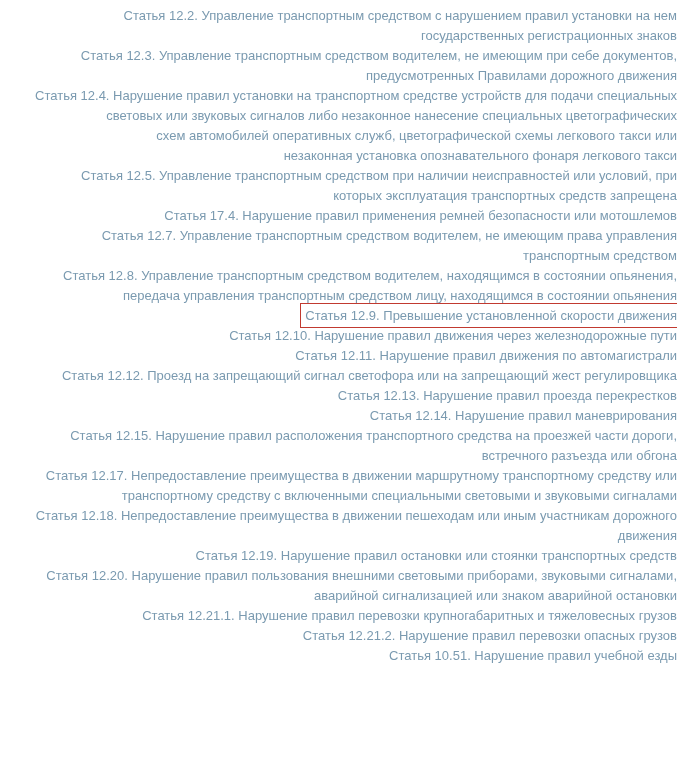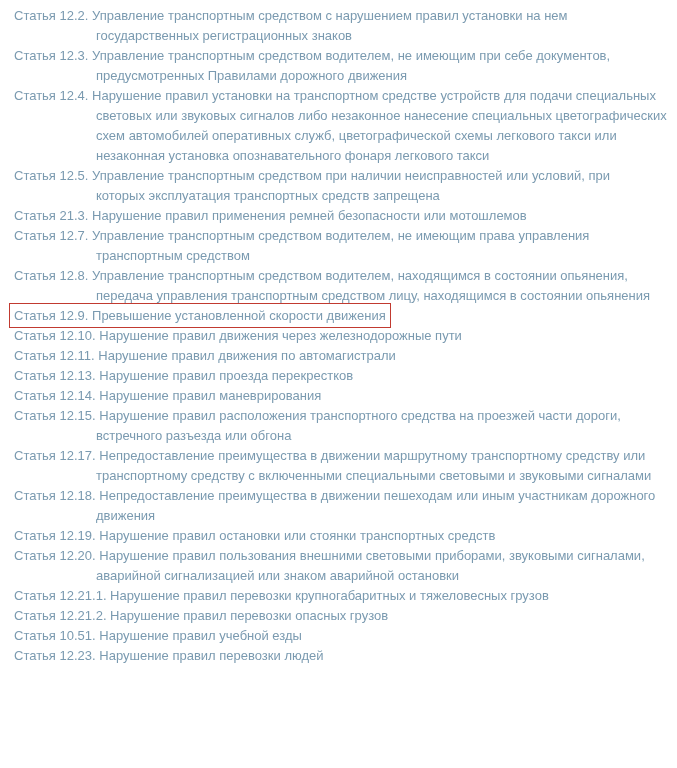--- a/index.html
+++ b/index.html
@@ -9,21 +9,21 @@
     height: 768px;
     overflow: hidden;
     box-sizing: border-box;
     padding-top: 6px;
     background: #ffffff;
     font-family: "Liberation Sans", sans-serif;
     font-size: 13px;
     line-height: 20px;
   }
   .article { margin: 0; }
-  .article.link { color: var(--link-color, #7a9ab0); cursor: pointer; }
+  .article.link { color: var(--link-color, #7a9ab0); cursor: pointer; text-align: right; }
   .article.plain { color: var(--text-color, #474747); }
   .line { white-space: nowrap; padding-left: 96px; }
   .line.first { padding-left: 14px; }
   .redbox {
     outline: 1.5px solid var(--highlight-color, #c13a30);
     outline-offset: 4px;
     margin-top: 20px;
   }
 </style>
 </head>
@@ -42,38 +42,41 @@
       <div class="line first">Статья 12.4. Нарушение правил установки на транспортном средстве устройств для подачи специальных</div>
       <div class="line cont">световых или звуковых сигналов либо незаконное нанесение специальных цветографических</div>
       <div class="line cont">схем автомобилей оперативных служб, цветографической схемы легкового такси или</div>
       <div class="line cont">незаконная установка опознавательного фонаря легкового такси</div>
     </div>
     <div class="article link">
       <div class="line first">Статья 12.5. Управление транспортным средством при наличии неисправностей или условий, при</div>
       <div class="line cont">которых эксплуатация транспортных средств запрещена</div>
     </div>
     <div class="article link">
-      <div class="line first">Статья 21.3. Нарушение правил применения ремней безопасности или мотошлемов</div>
+      <div class="line first">Статья 17.4. Нарушение правил применения ремней безопасности или мотошлемов</div>
     </div>
     <div class="article link">
       <div class="line first">Статья 12.7. Управление транспортным средством водителем, не имеющим права управления</div>
       <div class="line cont">транспортным средством</div>
     </div>
     <div class="article link">
       <div class="line first">Статья 12.8. Управление транспортным средством водителем, находящимся в состоянии опьянения,</div>
       <div class="line cont">передача управления транспортным средством лицу, находящимся в состоянии опьянения</div>
     </div>
     <div class="article link">
       <div class="line first"><span class="redbox">Статья 12.9. Превышение установленной скорости движения</span></div>
     </div>
     <div class="article link">
       <div class="line first">Статья 12.10. Нарушение правил движения через железнодорожные пути</div>
     </div>
     <div class="article link">
       <div class="line first">Статья 12.11. Нарушение правил движения по автомагистрали</div>
+    </div>
+    <div class="article link">
+      <div class="line first">Статья 12.12. Проезд на запрещающий сигнал светофора или на запрещающий жест регулировщика</div>
     </div>
     <div class="article link">
       <div class="line first">Статья 12.13. Нарушение правил проезда перекрестков</div>
     </div>
     <div class="article link">
       <div class="line first">Статья 12.14. Нарушение правил маневрирования</div>
     </div>
     <div class="article link">
       <div class="line first">Статья 12.15. Нарушение правил расположения транспортного средства на проезжей части дороги,</div>
       <div class="line cont">встречного разъезда или обгона</div>
@@ -95,16 +98,13 @@
     </div>
     <div class="article link">
       <div class="line first">Статья 12.21.1. Нарушение правил перевозки крупногабаритных и тяжеловесных грузов</div>
     </div>
     <div class="article link">
       <div class="line first">Статья 12.21.2. Нарушение правил перевозки опасных грузов</div>
     </div>
     <div class="article link">
       <div class="line first">Статья 10.51. Нарушение правил учебной езды</div>
     </div>
-    <div class="article link">
-      <div class="line first">Статья 12.23. Нарушение правил перевозки людей</div>
-    </div>
   </div>
 
 </body></html>

